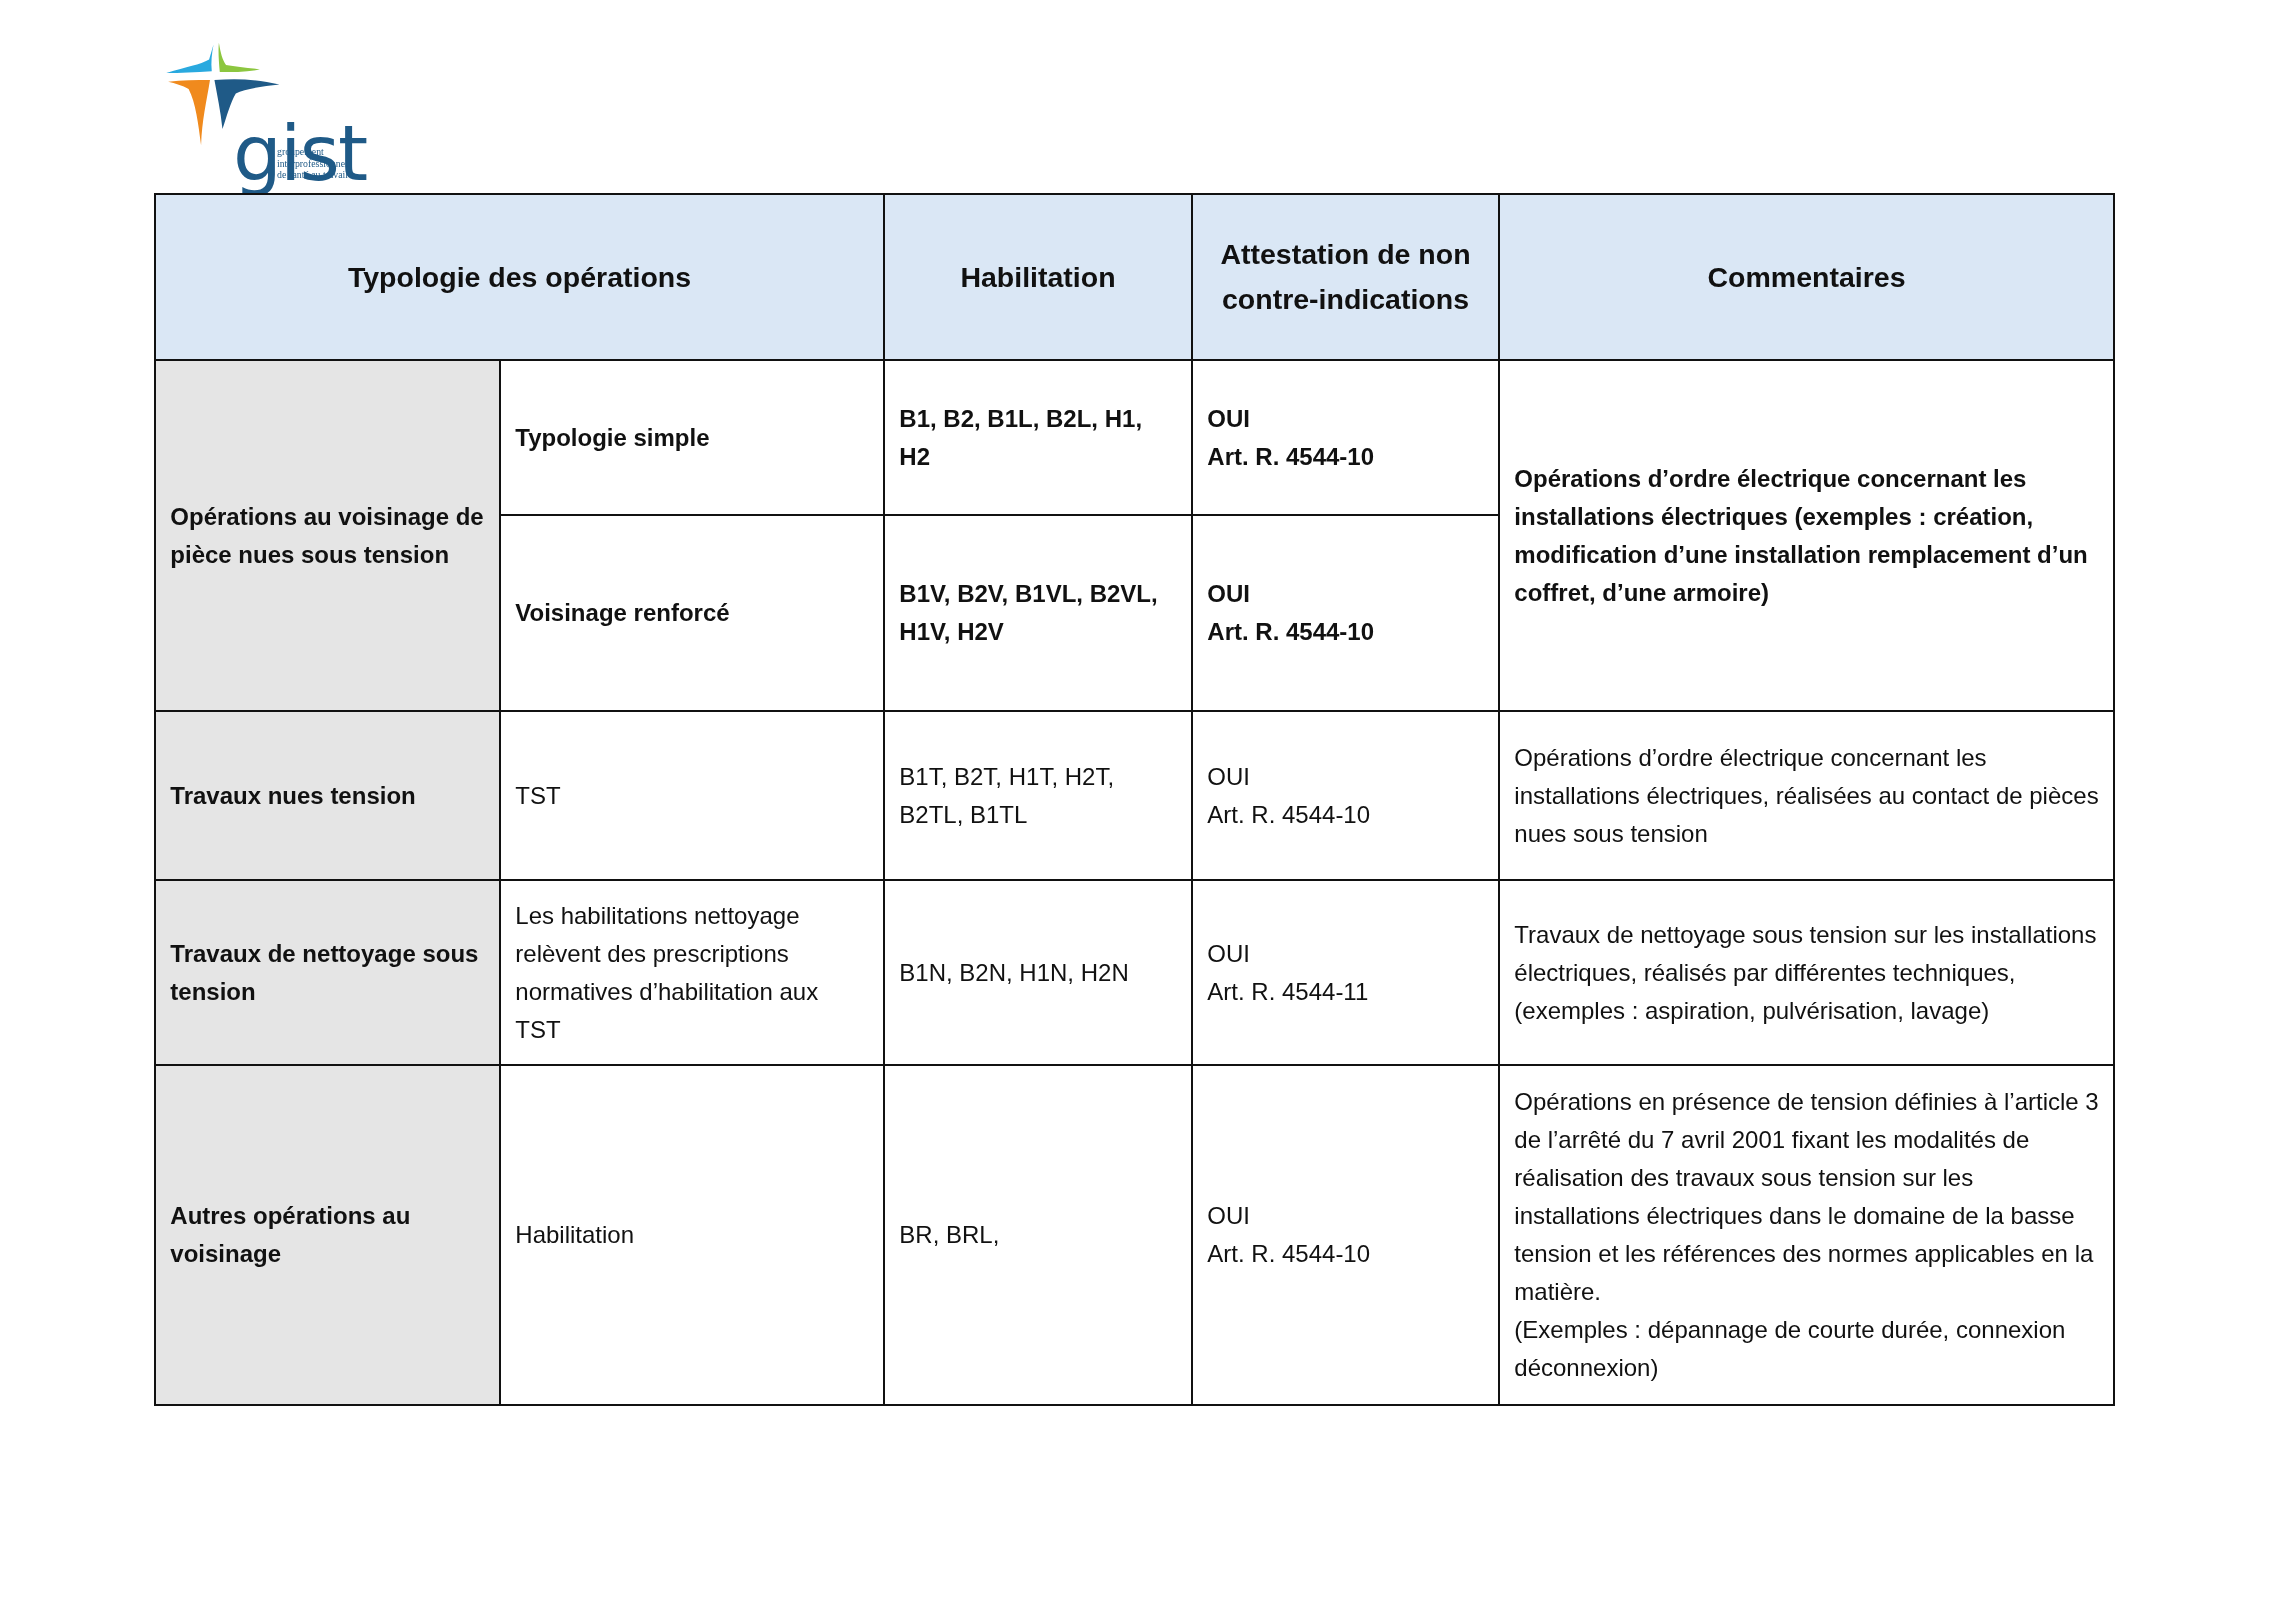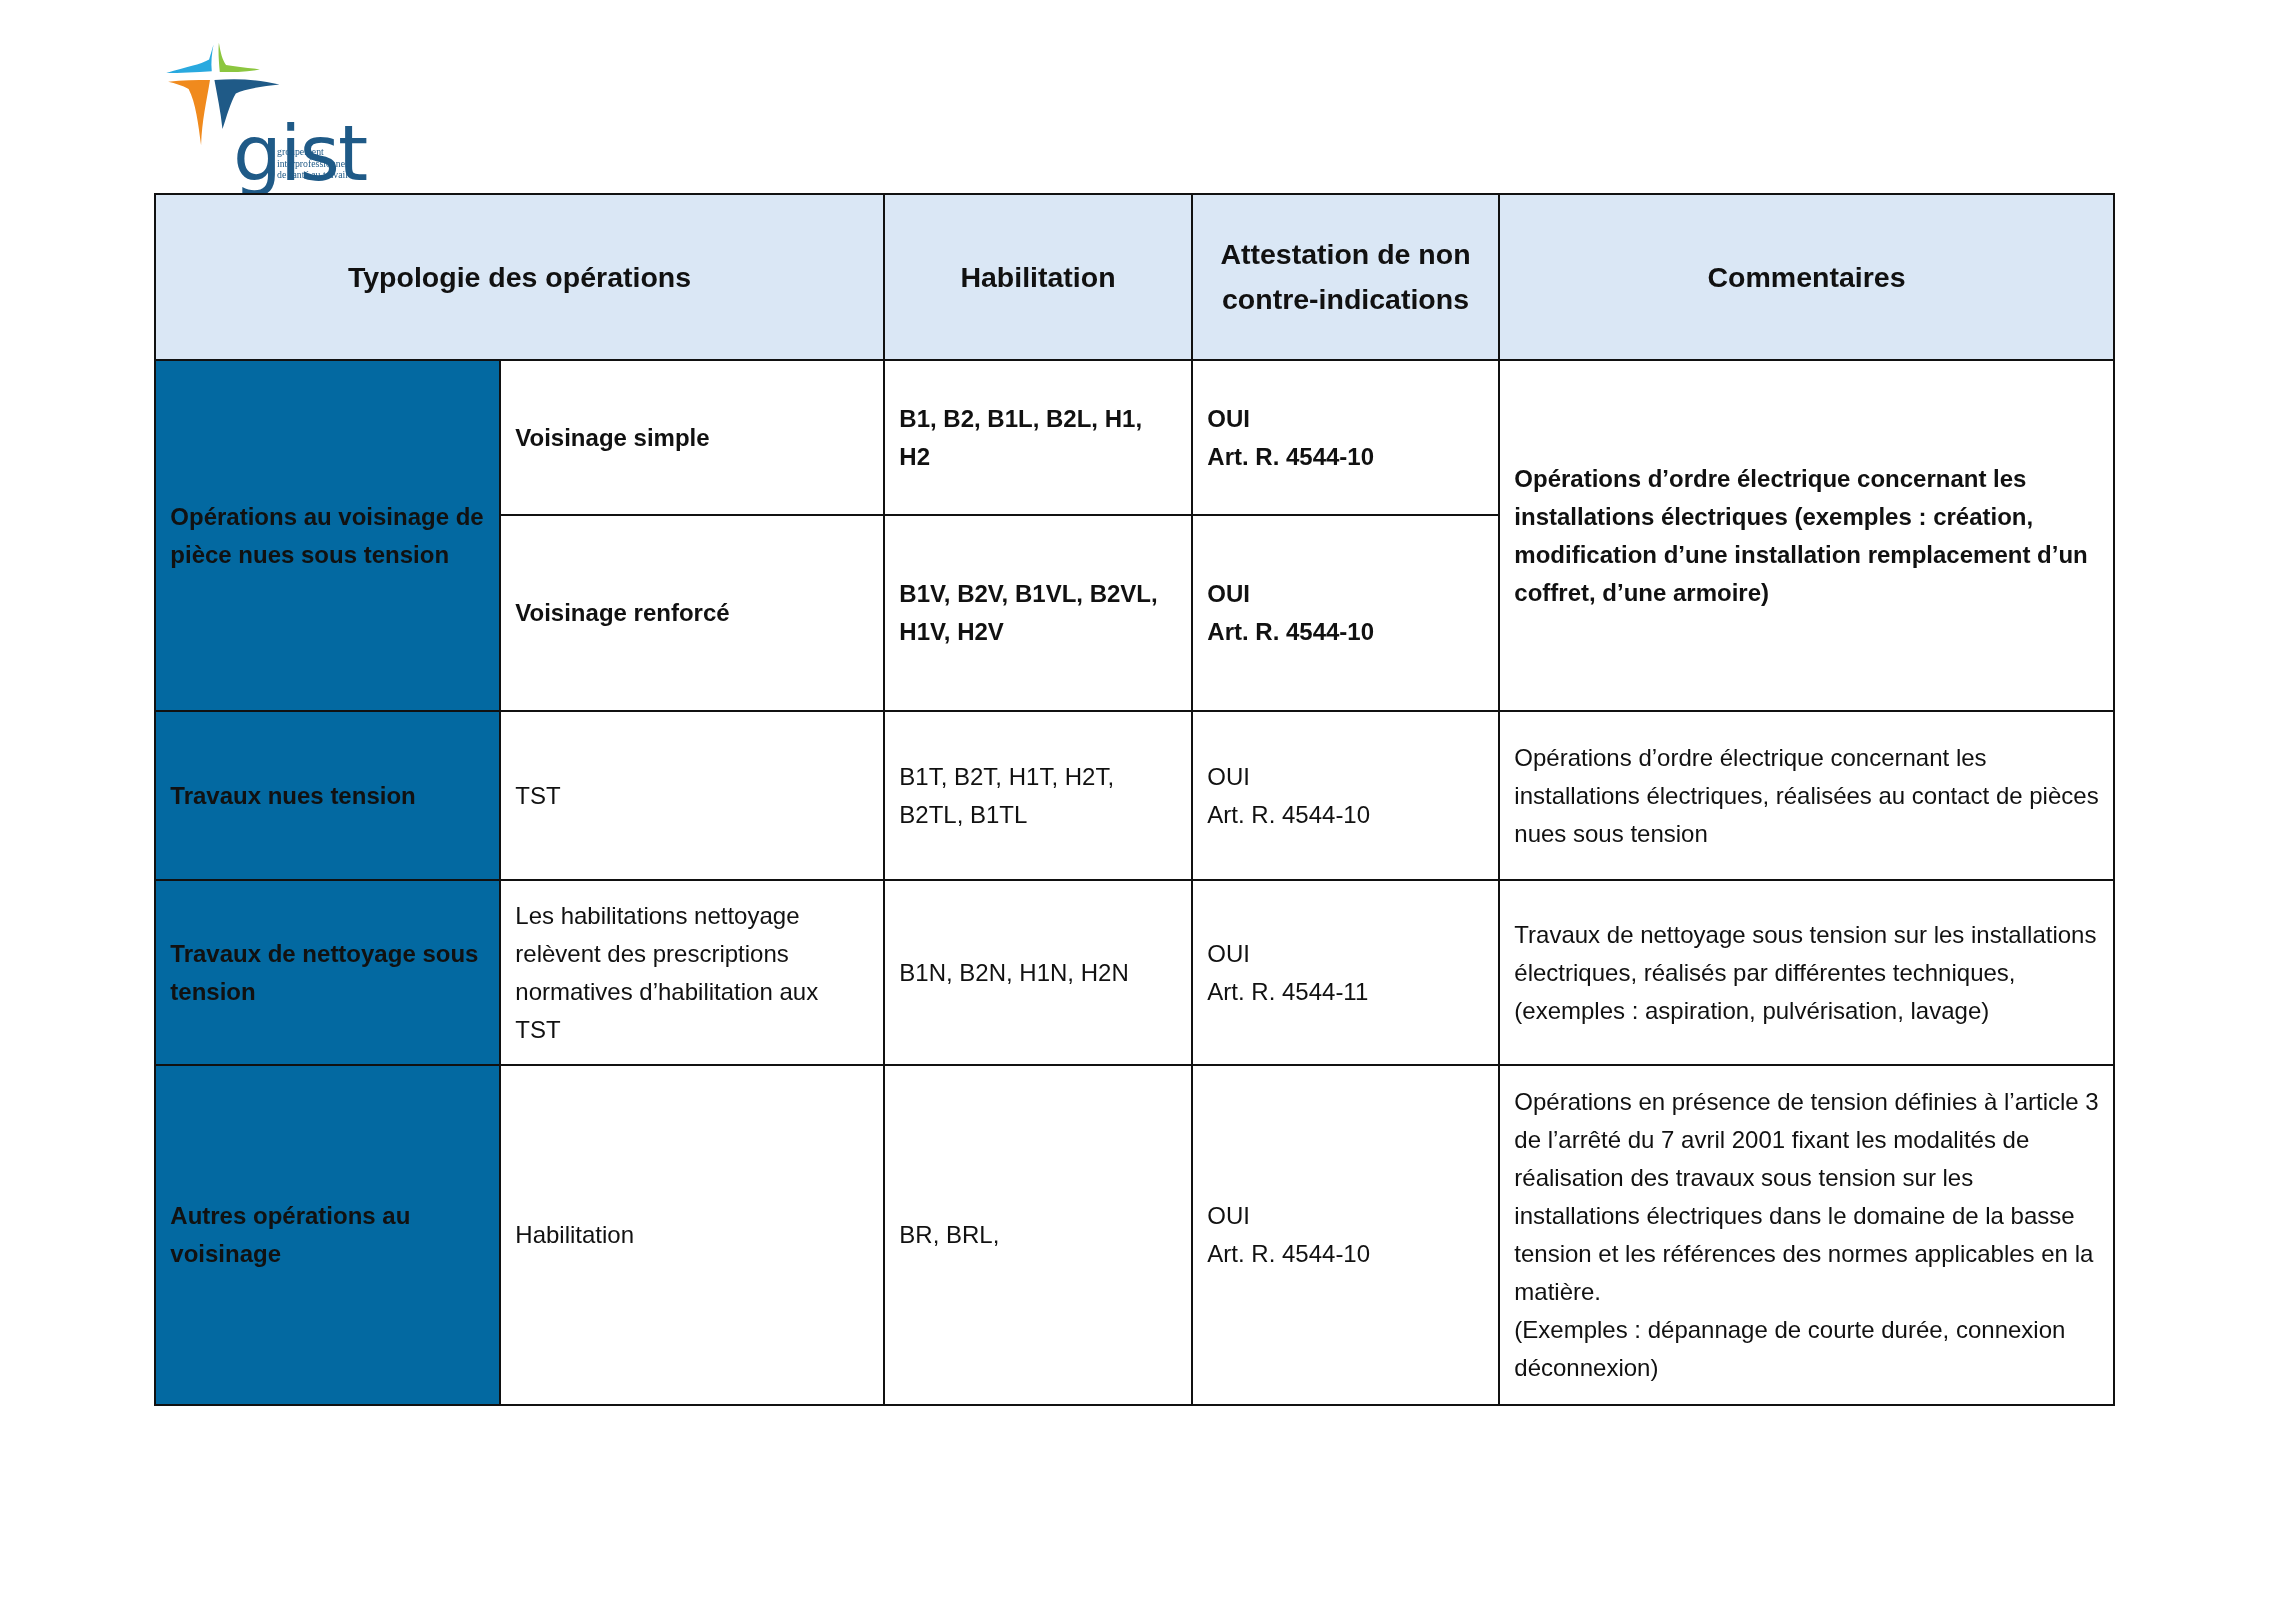--- a/index.html
+++ b/index.html
@@ -20,21 +20,21 @@
     position: absolute; left: 154px; top: 193px; width: 1959px;
     border-collapse: collapse; table-layout: fixed;
   }
   table.main td, table.main th {
     border: 2.7px solid #111; padding: 0 14.3px; vertical-align: middle;
     font-size: 24px; line-height: 38px; text-align: left;
   }
   table.main th {
     background: #dae7f5; font-weight: bold; font-size: 28.5px; line-height: 45px; text-align: center;
   }
-  .cat { background: #0369a1; font-weight: bold; }
+  .cat { background: #e5e5e5; font-weight: bold; }
   .bold { font-weight: bold; }
   .lines span { display: block; }
 </style>
 </head>
 <body>
 
 <div class="logo">
   <svg width="214" height="147" viewBox="0 0 240 165" style="position:absolute;left:0;top:0">
 
     <path d="M7 37 C30 30, 45 28, 55 22 L60 5 C58 15, 57 25, 58 35 C40 36, 22 37, 7 37 Z" fill="#29a9df"></path>
@@ -67,21 +67,21 @@
     <th>Habilitation</th>
     <th class="lines">
       <span>Attestation de non</span>
       <span>contre-indications</span>
     </th>
     <th>Commentaires</th>
   </tr>
 
   <tr style="height:155px">
     <td rowspan="2" class="cat">Opérations au voisinage de pièce nues sous tension</td>
-    <td class="bold">Voisinage simple</td>
+    <td class="bold">Typologie simple</td>
     <td class="bold">B1, B2, B1L, B2L, H1, H2</td>
     <td class="bold lines">
       <span>OUI</span>
       <span>Art. R. 4544-10</span>
     </td>
     <td rowspan="2" class="bold">Opérations d’ordre électrique concernant les installations électriques (exemples : création, modification d’une installation remplacement d’un coffret, d’une armoire)</td>
   </tr>
 
   <tr style="height:196px">
     <td class="bold">Voisinage renforcé</td>

